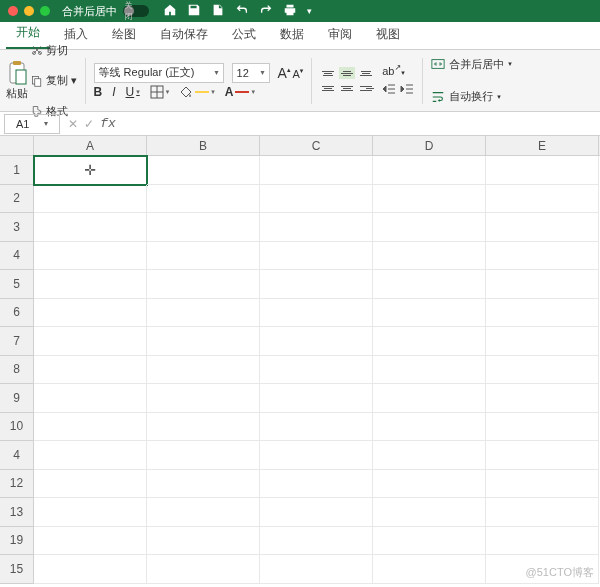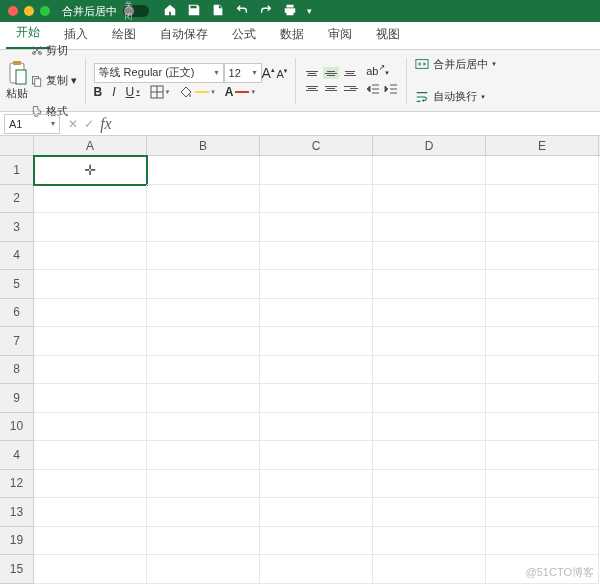--- a/index.html
+++ b/index.html
@@ -17,43 +17,43 @@
 .tab{padding:6px 10px;font-size:12px;color:#444;cursor:pointer;}
 .tab.active{color:#1b7342;border-bottom:2px solid #1b7342;font-weight:500;}
 .ribbon{height:62px;background:#f5f5f5;border-bottom:1px solid #d0d0d0;display:flex;align-items:center;padding:4px 6px;gap:4px;}
 .group{display:flex;flex-direction:column;gap:2px;height:54px;justify-content:center;}
 .sep{width:1px;height:46px;background:#d8d8d8;margin:0 4px;}
 .paste-main{display:flex;align-items:center;gap:3px;}
 .paste-col{display:flex;flex-direction:column;align-items:center;gap:0;}
 .btn-stack{display:flex;flex-direction:column;gap:2px;font-size:11px;}
 .btn-stack .row{display:flex;align-items:center;gap:3px;cursor:pointer;}
 .btn-stack svg{width:12px;height:12px;}
-.font-row{display:flex;align-items:center;gap:0;}
+.font-row{display:flex;align-items:center;gap:8px;}
 .font-sel{width:130px;height:20px;border:1px solid #c8c8c8;background:#fff;font-size:11px;padding:0 4px;display:flex;align-items:center;justify-content:space-between;}
 .size-sel{width:38px;height:20px;border:1px solid #c8c8c8;background:#fff;font-size:11px;padding:0 4px;display:flex;align-items:center;justify-content:space-between;}
 .caret{font-size:8px;color:#666;}
 .aa{font-size:12px;display:flex;gap:2px;align-items:baseline;}
 .fmt-row{display:flex;align-items:center;gap:10px;font-size:12px;}
 .fmt-row span{display:flex;align-items:center;gap:2px;cursor:pointer;}
 .fmt-row .dd{font-size:7px;color:#666;}
 .b{font-weight:bold;}
 .i{font-style:italic;}
 .u{text-decoration:underline;}
 .align-grid{display:grid;grid-template-columns:repeat(3,16px);gap:3px;}
 .align-grid div{width:16px;height:12px;display:flex;flex-direction:column;gap:1px;align-items:center;justify-content:center;cursor:pointer;}
 .align-grid .l{width:12px;height:1px;background:#555;}
 .align-grid .active{background:#d9ead3;}
 .wrap-group{display:flex;flex-direction:column;gap:4px;font-size:11px;}
 .wrap-group .row{display:flex;align-items:center;gap:4px;cursor:pointer;}
 .wrap-group svg{width:14px;height:14px;}
 .indent{display:flex;gap:4px;align-items:center}
 .namebox-row{height:24px;border-bottom:1px solid #d0d0d0;display:flex;align-items:center;background:#fff;}
-.namebox{width:56px;height:20px;border:1px solid #c8c8c8;margin-left:4px;display:flex;align-items:center;padding:0 4px;font-size:11px;justify-content:space-between;}
+.namebox{width:56px;height:20px;border:1px solid #c8c8c8;margin-left:4px;display:flex;align-items:center;padding:0 11px;font-size:11px;justify-content:space-between;}
 .fx-btns{display:flex;gap:6px;margin:0 8px;align-items:center;color:#aaa;font-size:12px;}
-.fx{font-style:italic;font-family:Liberation Serif, serif;font-size:16px;color:#666;}
+.fx{font-style:italic;font-family:Liberation Mono, monospace;font-size:13px;color:#666;}
 .formula{flex:1;height:20px;padding:0 4px;}
 .grid{position:relative;}
 .colheads{display:flex;height:20px;background:#f0f0f0;border-bottom:1px solid #d0d0d0;}
 .corner{width:34px;border-right:1px solid #d0d0d0;background:#f0f0f0;}
 .colhead{flex:0 0 113px;border-right:1px solid #d0d0d0;display:flex;align-items:center;justify-content:center;font-size:12px;color:#555;}
 .rows{}
 .row{display:flex;height:28.5px;}
 .rowhead{width:34px;background:#f0f0f0;border-right:1px solid #d0d0d0;border-bottom:1px solid #d0d0d0;display:flex;align-items:center;justify-content:center;font-size:12px;color:#555;}
 .cell{flex:0 0 113px;border-right:1px solid #e8e8e8;border-bottom:1px solid #e8e8e8;position:relative;}
 .selected{outline:2px solid #1b7342;outline-offset:-1px;}

